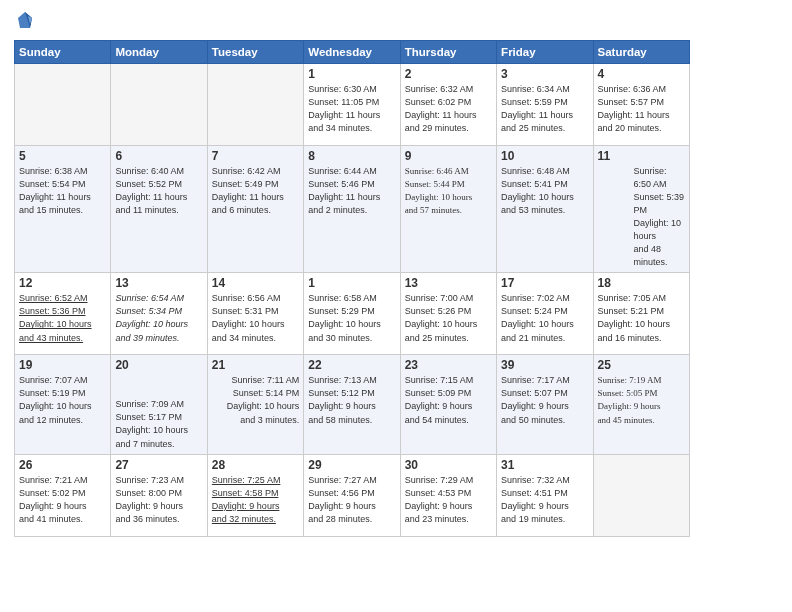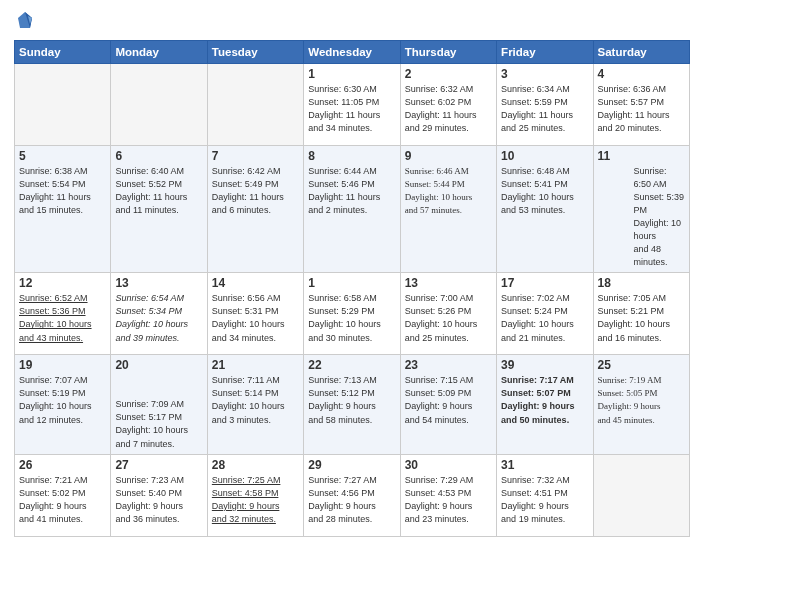--- a/index.html
+++ b/index.html
@@ -268,42 +268,42 @@
           </td>
           <td>
             <span class="day-number">20</span>
             <div class="day-info" style="white-space: pre-line; margin-top: 26px;">Sunrise: 7:09 AM
 Sunset: 5:17 PM
 Daylight: 10 hours
 and 7 minutes.</div>
           </td>
           <td>
             <span class="day-number">21</span>
-            <div class="day-info" style="white-space: pre-line;">Sunrise: 7:11 AM
+            <div class="day-info" style="white-space: pre-line; text-align: right;">Sunrise: 7:11 AM
 Sunset: 5:14 PM
 Daylight: 10 hours
 and 3 minutes.</div>
           </td>
           <td>
             <span class="day-number">22</span>
             <div class="day-info" style="white-space: pre-line;">Sunrise: 7:13 AM
 Sunset: 5:12 PM
 Daylight: 9 hours
 and 58 minutes.</div>
           </td>
           <td>
             <span class="day-number">23</span>
             <div class="day-info" style="white-space: pre-line;">Sunrise: 7:15 AM
 Sunset: 5:09 PM
 Daylight: 9 hours
 and 54 minutes.</div>
           </td>
           <td>
             <span class="day-number">39</span>
-            <div class="day-info" style="white-space: pre-line; font-weight: bold;">Sunrise: 7:17 AM
+            <div class="day-info" style="white-space: pre-line;">Sunrise: 7:17 AM
 Sunset: 5:07 PM
 Daylight: 9 hours
 and 50 minutes.</div>
           </td>
           <td>
             <span class="day-number">25</span>
             <div class="day-info" style="white-space: pre-line; font-family: Liberation Serif, serif;">Sunrise: 7:19 AM
 Sunset: 5:05 PM
 Daylight: 9 hours
 and 45 minutes.</div>
@@ -313,21 +313,21 @@
           <td>
             <span class="day-number">26</span>
             <div class="day-info" style="white-space: pre-line;">Sunrise: 7:21 AM
 Sunset: 5:02 PM
 Daylight: 9 hours
 and 41 minutes.</div>
           </td>
           <td>
             <span class="day-number">27</span>
             <div class="day-info" style="white-space: pre-line;">Sunrise: 7:23 AM
-Sunset: 5:40 PM
+Sunset: 8:00 PM
 Daylight: 9 hours
 and 36 minutes.</div>
           </td>
           <td>
             <span class="day-number">28</span>
             <div class="day-info" style="white-space: pre-line; text-decoration: underline;">Sunrise: 7:25 AM
 Sunset: 4:58 PM
 Daylight: 9 hours
 and 32 minutes.</div>
           </td>

